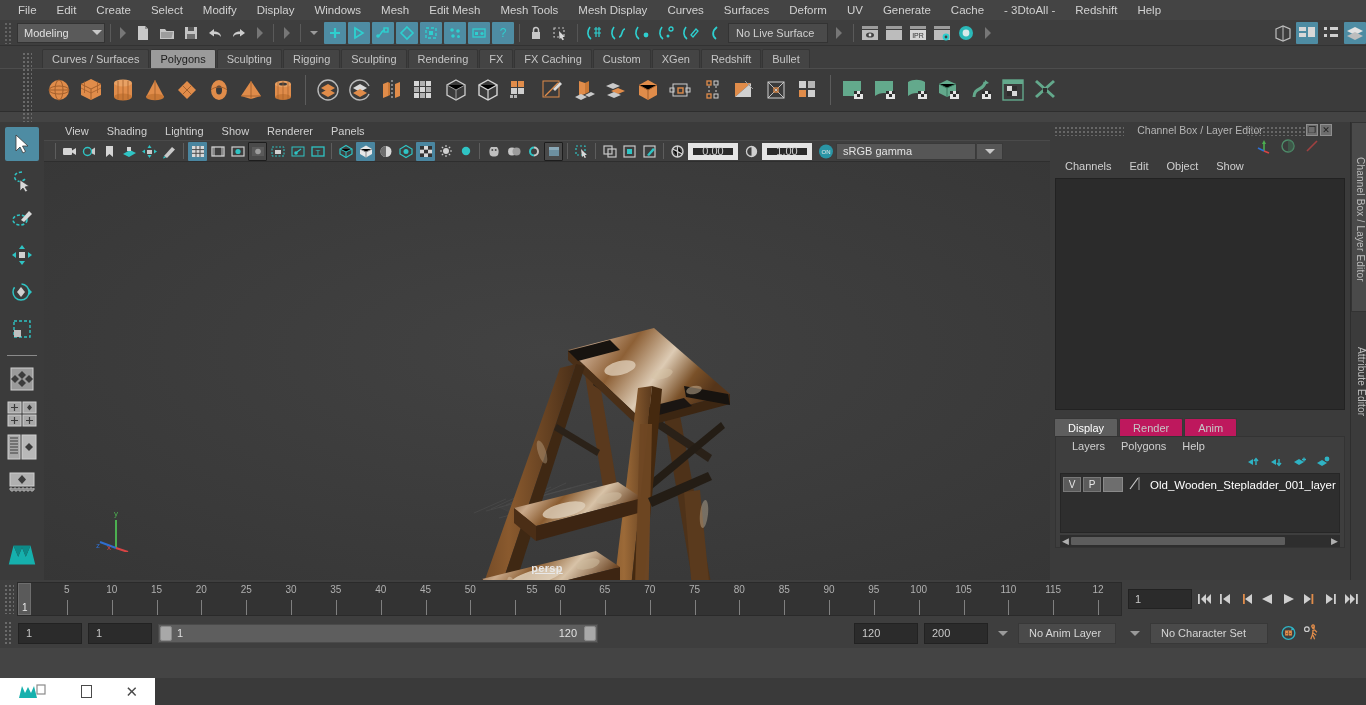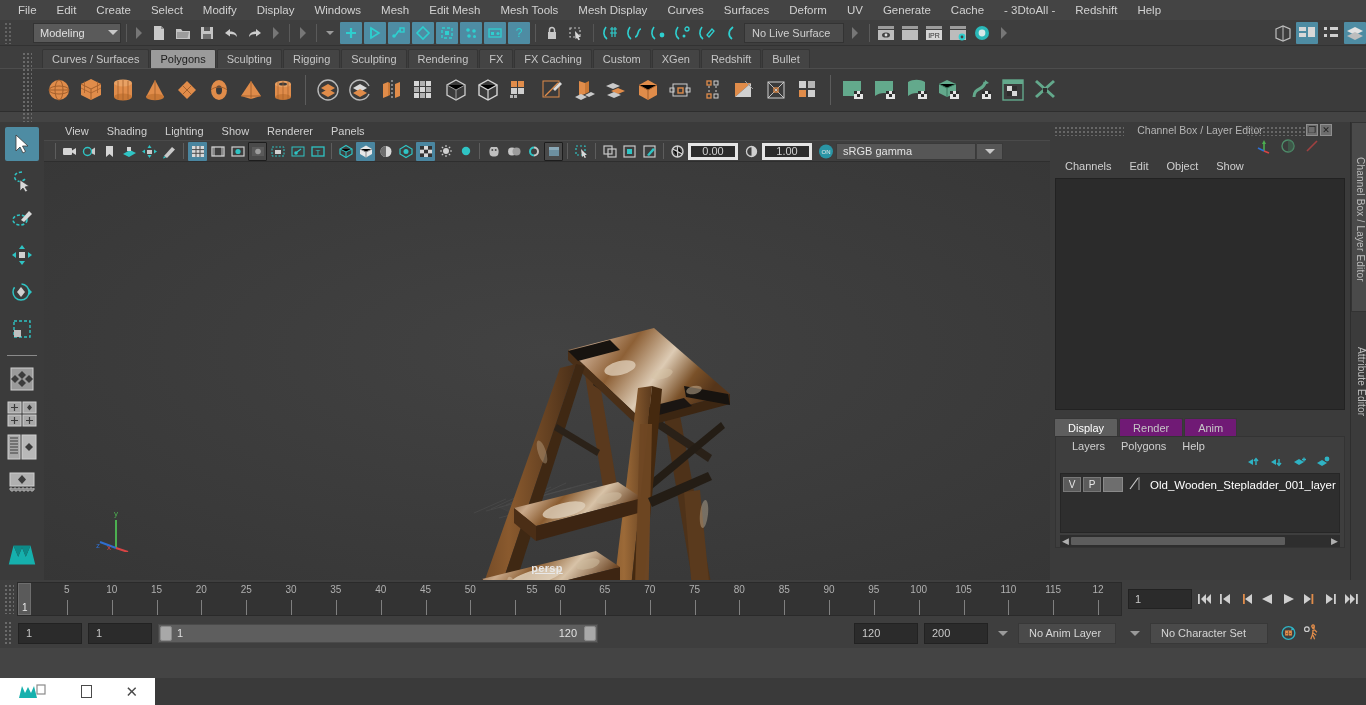--- a/index.html
+++ b/index.html
@@ -29,21 +29,21 @@
     padding-left: 4px; gap: 2px; border-bottom: 1px solid #323232;
   }
   .dotgrip {
     width: 8px; height: 22px; margin-right: 3px;
     background-image: radial-gradient(#6a6a6a 0.8px, transparent 0.9px);
     background-size: 4px 4px; opacity: .85;
   }
   .menu-select {
     width: 88px; height: 20px; background: #5a5a5a; border: 1px solid #333;
     display: flex; align-items: center; justify-content: space-between;
-    padding: 0 2px 0 6px; font-size: 11px; color: #e0e0e0; margin-left: 16px;
+    padding: 0 2px 0 6px; font-size: 11px; color: #e0e0e0;
   }
   .caret-dn { width:0;height:0;border-left:5px solid transparent;border-right:5px solid transparent;border-top:5px solid #c8c8c8; }
   .sl-sep { width:1px; height:18px; background:#555; margin:0 4px; }
   .sl-vsep { width:0; height:18px; border-left:1px solid #5a5a5a; margin:0 3px; }
   .sl-icon {
     width: 22px; height: 22px; display:flex;align-items:center;justify-content:center;
     border-radius:1px; cursor:default;
   }
   .sl-icon.on { background:#4e8ca3; }
   .livesurf {
@@ -86,21 +86,21 @@
   .vp-menubar .vm { padding: 0 9px; font-size:11px; color:#d0d0d0; }
   .vp-toolbar {
     height:22px; background:#3e3e3e; display:flex; align-items:center; gap:1px; padding-left:8px;
     border-top:1px solid #4a4a4a; border-bottom:1px solid #2e2e2e;
   }
   .vt { width:19px;height:19px;display:flex;align-items:center;justify-content:center; border-radius:1px;}
   .vt.on { background:#4a86a0; }
   .vt.frame { border:1px solid #1d1d1d; background:#4a4a4a; }
   .vt-sep { width:0; height:16px; border-left:1px solid #5d5d5d; margin:0 3px; }
   .numfield {
-    width:50px;height:17px;background:#2b2b2b;border:3px solid #e5e5e5;
+    width:50px;height:17px;background:#2b2b2b;border:5px solid #e5e5e5;
     color:#cfcfcf;font-size:11px;display:flex;align-items:center;justify-content:center;
   }
   .gammasel {
     width:140px;height:17px;background:#565656;border:1px solid #3a3a3a;
     display:flex;align-items:center;padding-left:6px;font-size:11px;color:#e2e2e2;
   }
   .gammacaret { width:26px;height:17px;background:#565656;border:1px solid #3a3a3a;border-left:none;
     display:flex;align-items:center;justify-content:center; }
 
   .viewport { position:absolute; left:0; top:40px; width:1006px; height:418px; background:#3a3a3a; overflow:hidden; }
@@ -115,21 +115,21 @@
   .rd-dots { position:absolute; height:10px; background-image: radial-gradient(#6a6a6a 0.7px, transparent 0.8px);
     background-size:4px 4px; top:4px;}
   .rd-btn { width:12px;height:12px;background:#6d6d6d;border:1px solid #8f8f8f;color:#1e1e1e;
     font-size:9px;display:flex;align-items:center;justify-content:center; }
   .rd-iconrow { height:18px; display:flex; align-items:center; justify-content:flex-end; padding-right:30px; gap:8px;}
   .rd-menus { height:20px; display:flex; align-items:center; padding-left:6px; }
   .rd-menus .rm { padding:0 9px; font-size:11px; color:#d0d0d0; }
   .chanbox { margin:2px 5px 0 5px; height:232px; background:#2b2b2b; border:1px solid #222; }
 
   .layer-tabs { display:flex; align-items:flex-end; height:20px; padding-left:4px; margin-top:6px;}
-  .ltab { height:18px; padding:0 13px; font-size:11px; color:#c6c6c6; background:#701a75;
+  .ltab { height:18px; padding:0 13px; font-size:11px; color:#c6c6c6; background:#be185d;
      border:1px solid #373737; border-bottom:none; display:flex;align-items:center;margin-right:1px;border-radius:2px 2px 0 0;}
   .ltab.active { background:#5e5e5e; color:#ffffff; }
   .layerbody { margin:0 5px; height:112px; background:#3e3e3e; border:1px solid #333; }
   .layer-menus { height:18px; display:flex; align-items:center; padding-left:8px;}
   .layer-menus .lm { padding:0 8px; font-size:11px; color:#d0d0d0;text-align:center;}
   .layer-arrows { height:16px; display:flex; align-items:center; justify-content:flex-end; gap:9px; padding-right:14px;}
   .layer-list { margin:2px 4px; height:60px; background:#2e2e2e; border:1px solid #262626; padding:2px;}
   .layer-row { height:17px; display:flex; align-items:center; gap:2px; }
   .layer-cell { width:18px;height:15px;background:#5b5b5b;border:1px solid #787878;
     display:flex;align-items:center;justify-content:center;font-size:10px;color:#e6e6e6;}

